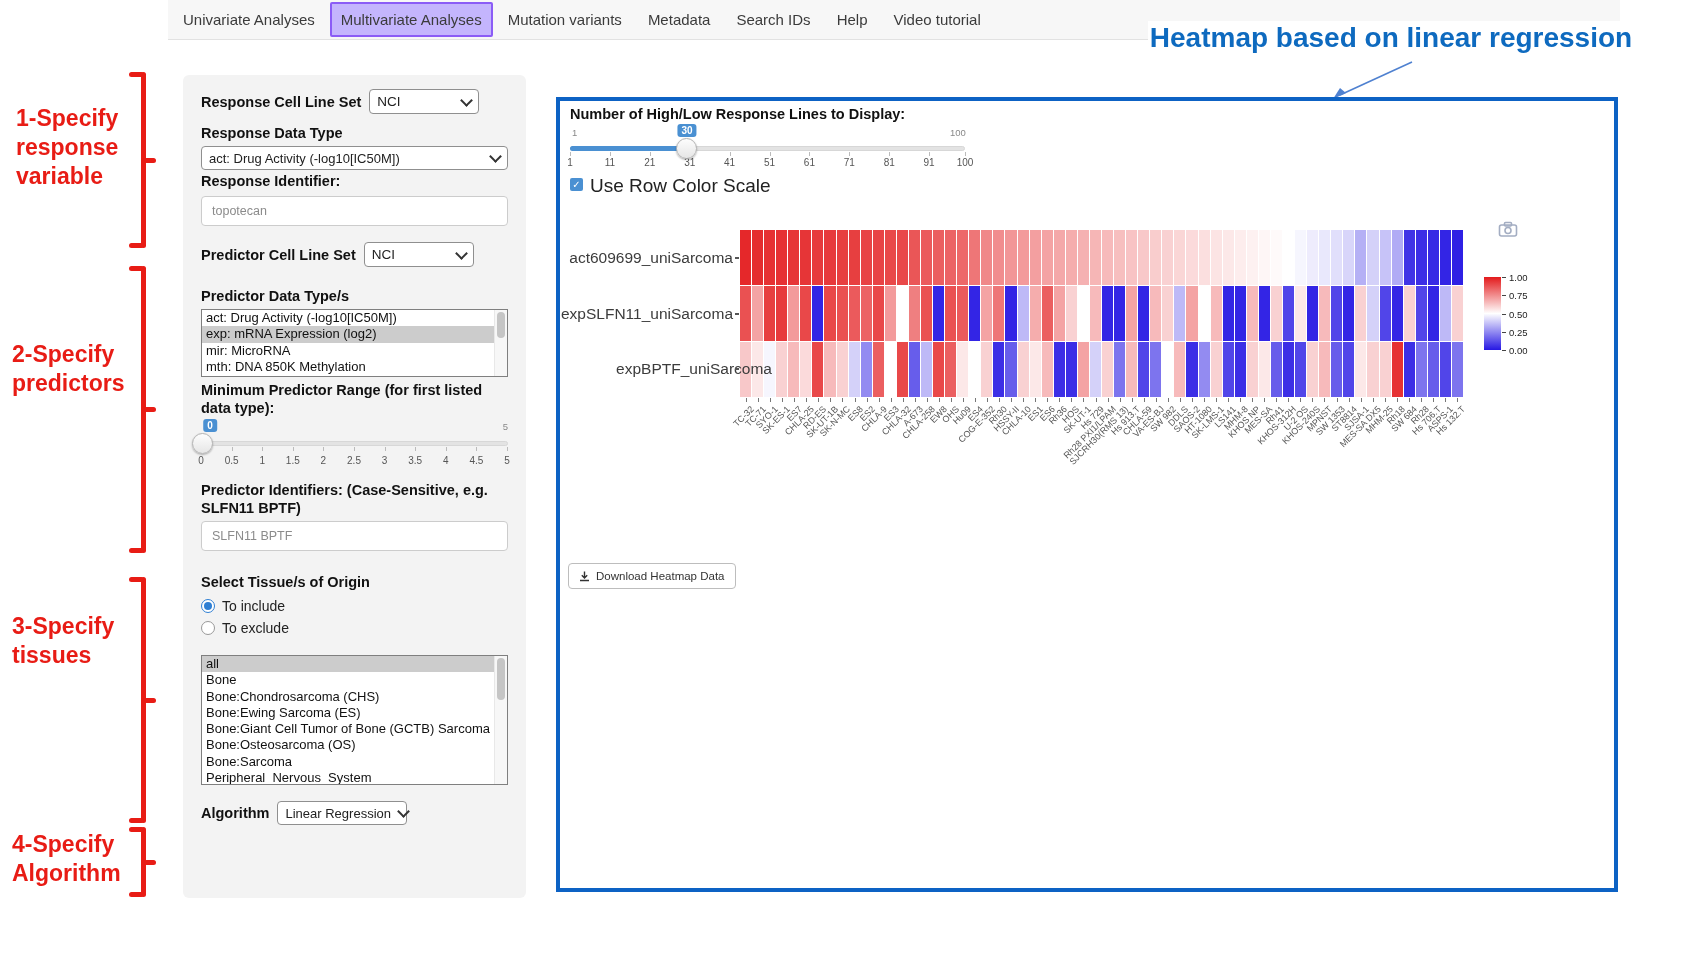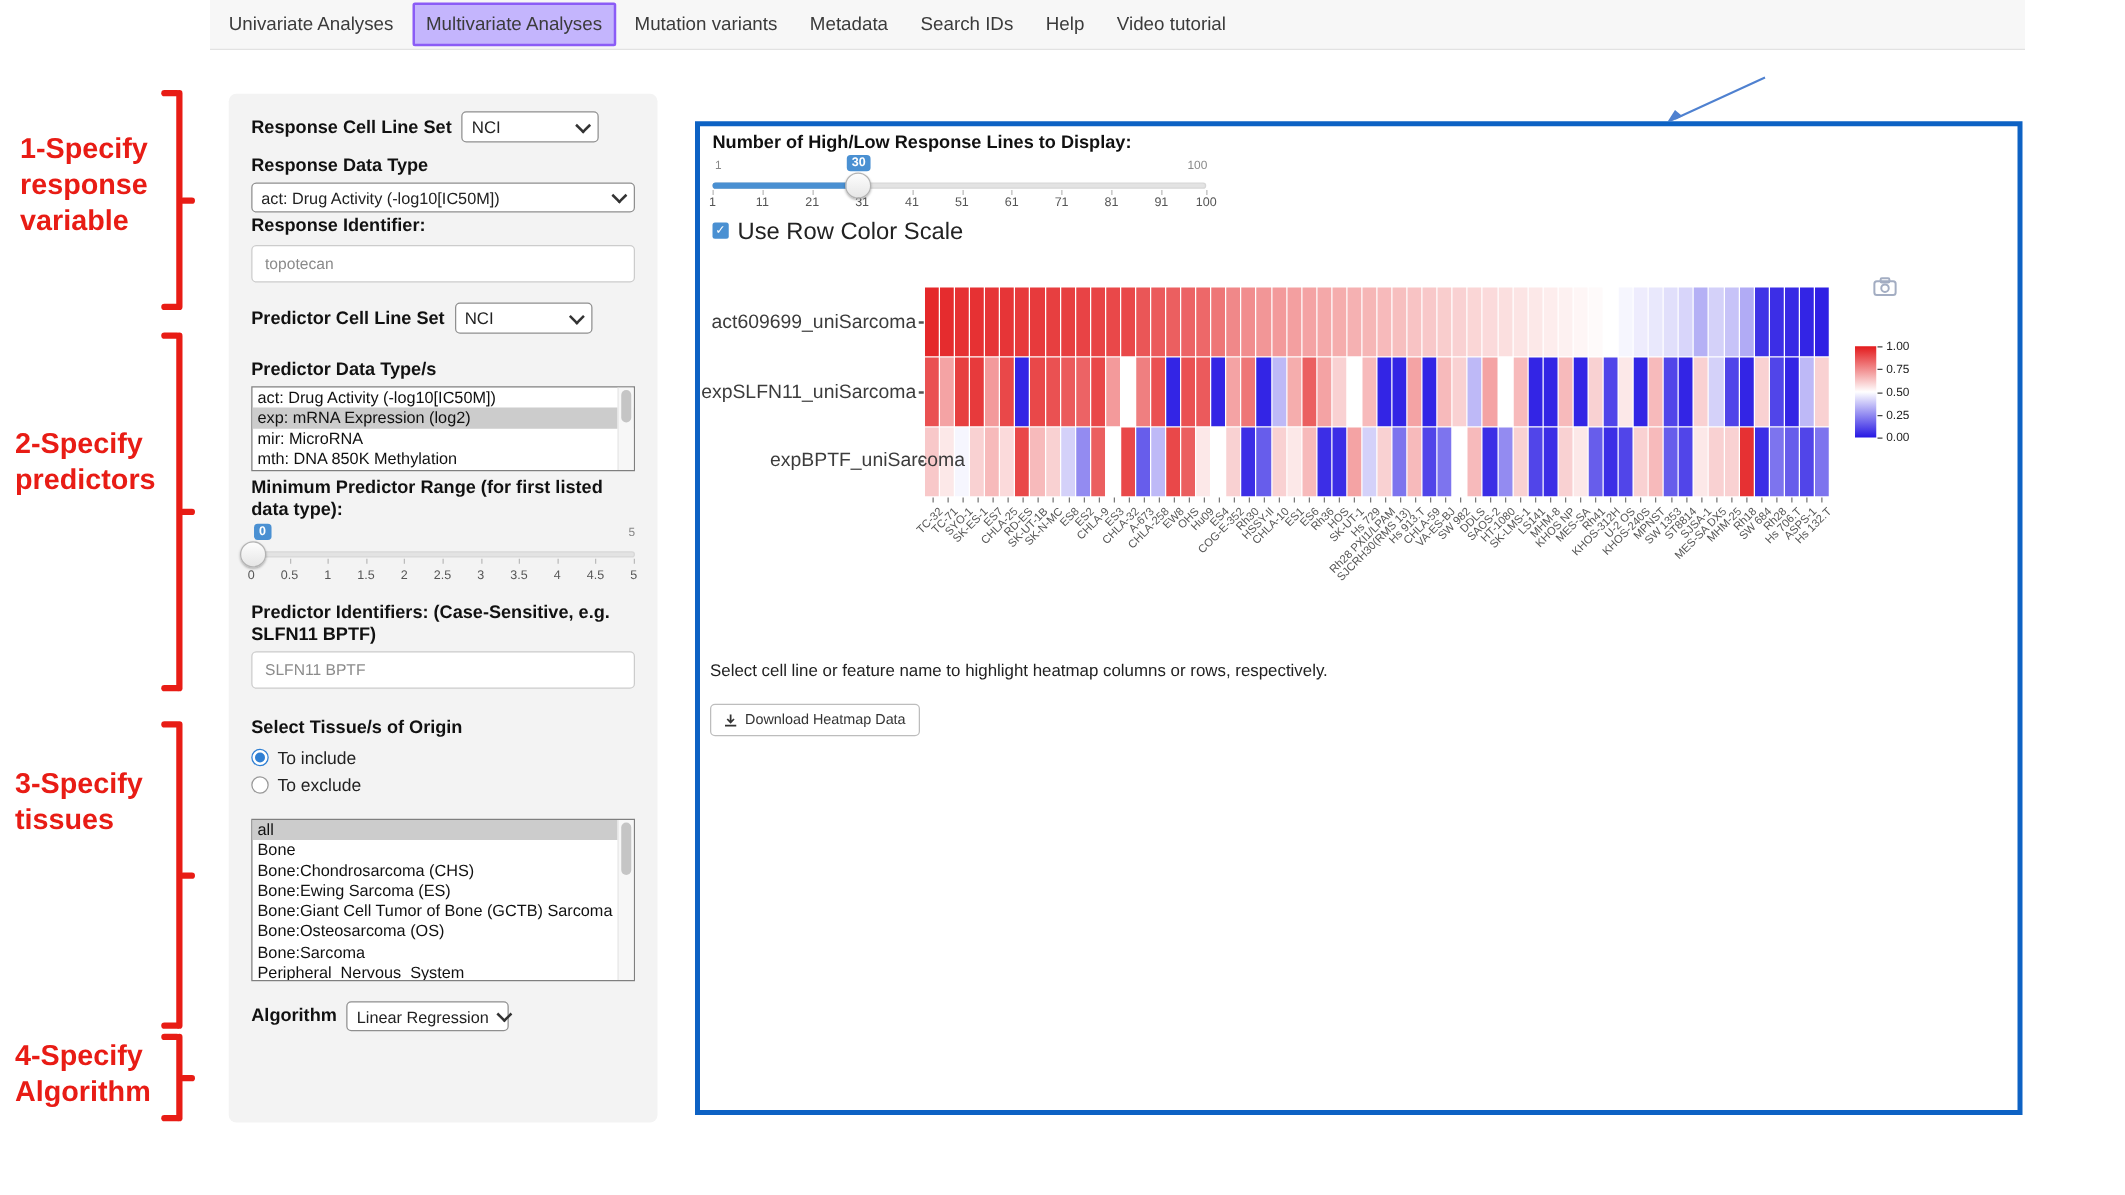--- a/index.html
+++ b/index.html
@@ -109,20 +109,21 @@
   <div class="top-nav" id="top-nav">
       <div class="nav-item">Univariate Analyses</div>
       <div class="nav-item active">Multivariate Analyses</div>
       <div class="nav-item">Mutation variants</div>
       <div class="nav-item">Metadata</div>
       <div class="nav-item">Search IDs</div>
       <div class="nav-item">Help</div>
       <div class="nav-item">Video tutorial</div>
     </div>
 
+  <div class="slide-title">Heatmap based on linear regression</div>
   <svg class="arrow-svg" width="130" height="46">
     <line x1="122" y1="4" x2="50" y2="37" stroke="#4f81d0" stroke-width="1.6"></line>
     <polygon points="43,41 56,35 50,30" fill="#4f81d0"></polygon>
   </svg>
 
   <div class="step-label" style="left:16px;top:104px;">1-Specify
 response
 variable</div>
   <div class="step-label" style="left:12px;top:340px;">2-Specify
 predictors</div>
@@ -638,21 +639,20 @@
         <div class="cb-dash" style="top: 194.3px;"></div>
         <div class="cb-label" style="top: 189.3px;">0.75</div>
         <div class="cb-dash" style="top: 212.5px;"></div>
         <div class="cb-label" style="top: 207.5px;">0.50</div>
         <div class="cb-dash" style="top: 230.8px;"></div>
         <div class="cb-label" style="top: 225.8px;">0.25</div>
         <div class="cb-dash" style="top: 249px;"></div>
         <div class="cb-label" style="top: 244px;">0.00</div>
       </div>
 
-    <div class="hm-note">Select cell line or feature name to highlight heatmap columns or rows, respectively.</div>
 
     <button class="dl-btn">
       <svg width="11" height="11" viewBox="0 0 11 11">
         <path d="M5.5 0.5 L5.5 6.5 M2.8 4.2 L5.5 7 L8.2 4.2 M1 9.5 L10 9.5" stroke="#333" stroke-width="1.4" fill="none"></path>
       </svg>
       <span>Download Heatmap Data</span>
     </button>
   </div>
 </div>
 

